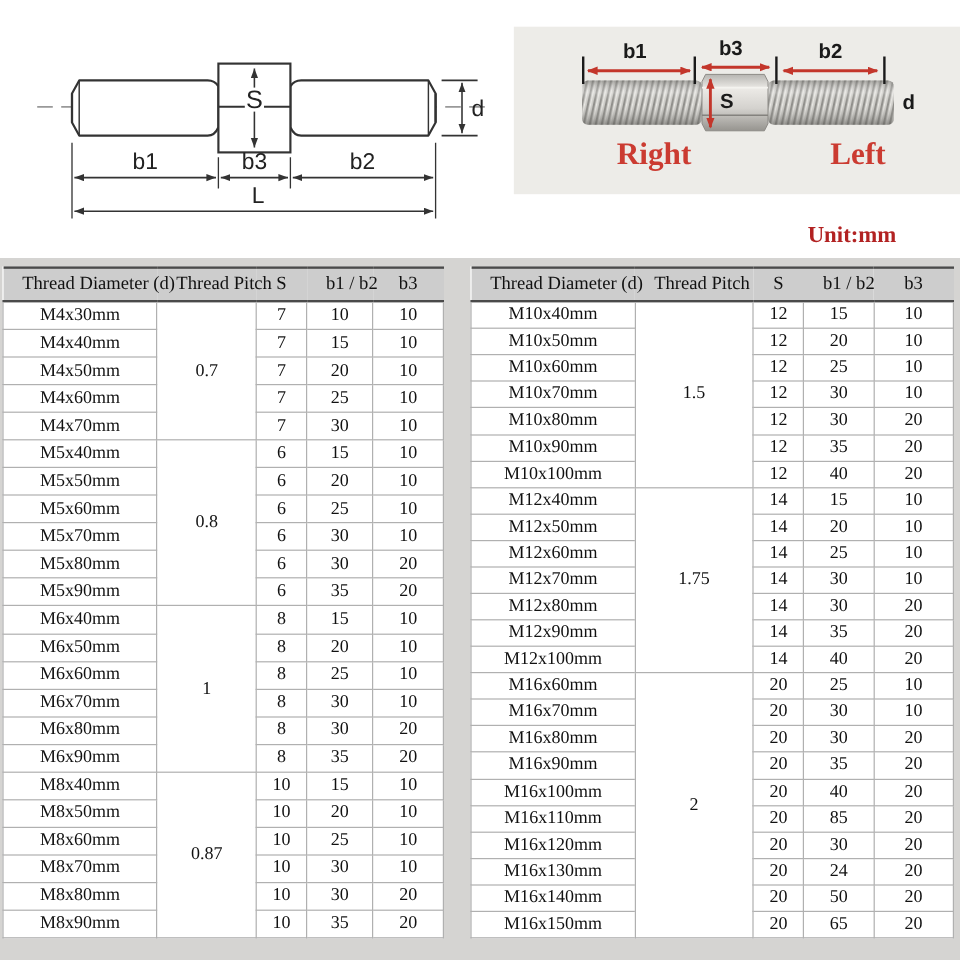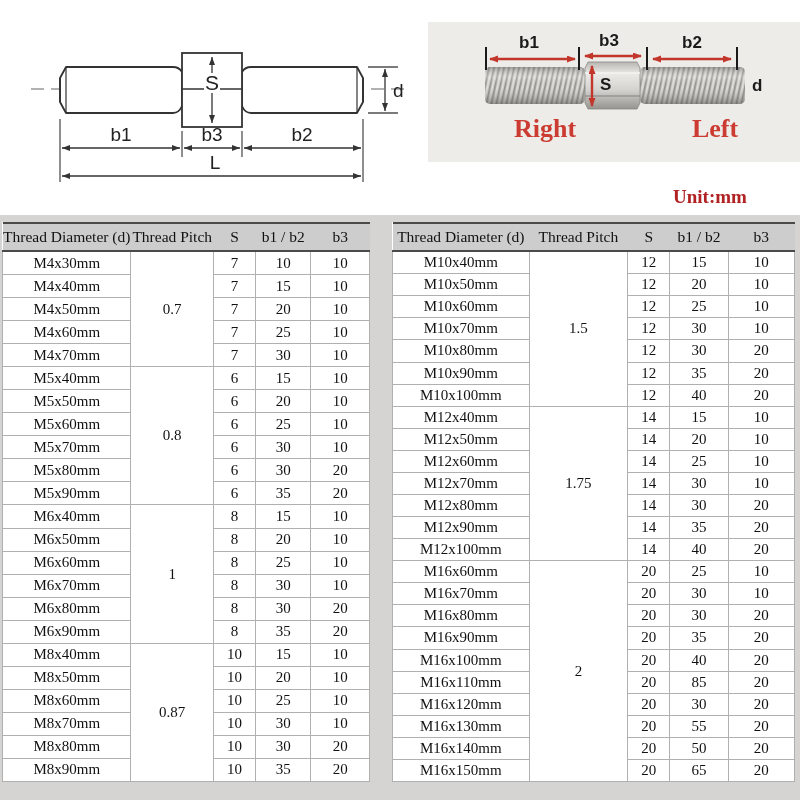--- a/index.html
+++ b/index.html
@@ -28,21 +28,21 @@
     position:absolute;top:7px;height:560px;
     font-family:"Liberation Serif","DejaVu Serif",serif;
   }
   #table-0{left:2px;width:368px;}
   #table-1{left:392px;width:403px;}
   table.spec th{
     font-weight:normal;font-size:15.5px;color:#111;
     background:#cdcdcd;
     border-top:2px solid #4a4a4a;border-bottom:2px solid #4a4a4a;
     border-left:none;border-right:none;
-    padding:1px 0;height:24px;white-space:nowrap;
+    padding:1px 16px;height:24px;white-space:nowrap;
   }
   table.spec td{
     border:1px solid #b0b0b0;background:#ffffff;
     text-align:center;vertical-align:middle;
     font-size:15px;color:#111;padding:0;white-space:nowrap;
   }
   .dim-label{font-family:"Liberation Sans","DejaVu Sans",sans-serif;font-size:19px;fill:#222;}
   .dim-label-s{font-family:"Liberation Sans","DejaVu Sans",sans-serif;font-size:21px;fill:#222;}
   .photo-dim{font-family:"Liberation Sans","DejaVu Sans",sans-serif;font-size:17px;font-weight:bold;fill:#1a1a1a;}
   .photo-side{font-family:"Liberation Serif","DejaVu Serif",serif;font-size:26px;font-weight:bold;fill:#cb3b31;}
@@ -467,21 +467,21 @@
         </tr>
         <tr>
           <td>M16x120mm</td>
           <td>20</td>
           <td>30</td>
           <td>20</td>
         </tr>
         <tr>
           <td>M16x130mm</td>
           <td>20</td>
-          <td>55</td>
+          <td>24</td>
           <td>20</td>
         </tr>
         <tr>
           <td>M16x140mm</td>
           <td>20</td>
           <td>50</td>
           <td>20</td>
         </tr>
         <tr>
           <td>M16x150mm</td>

